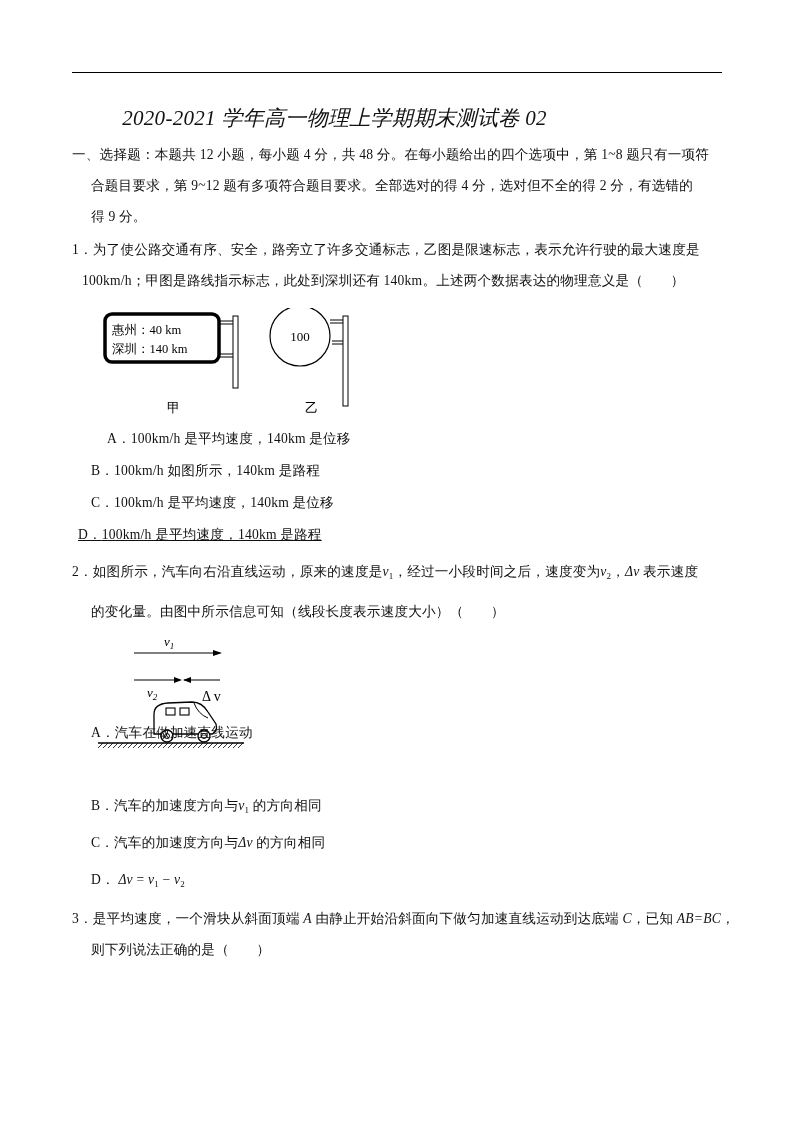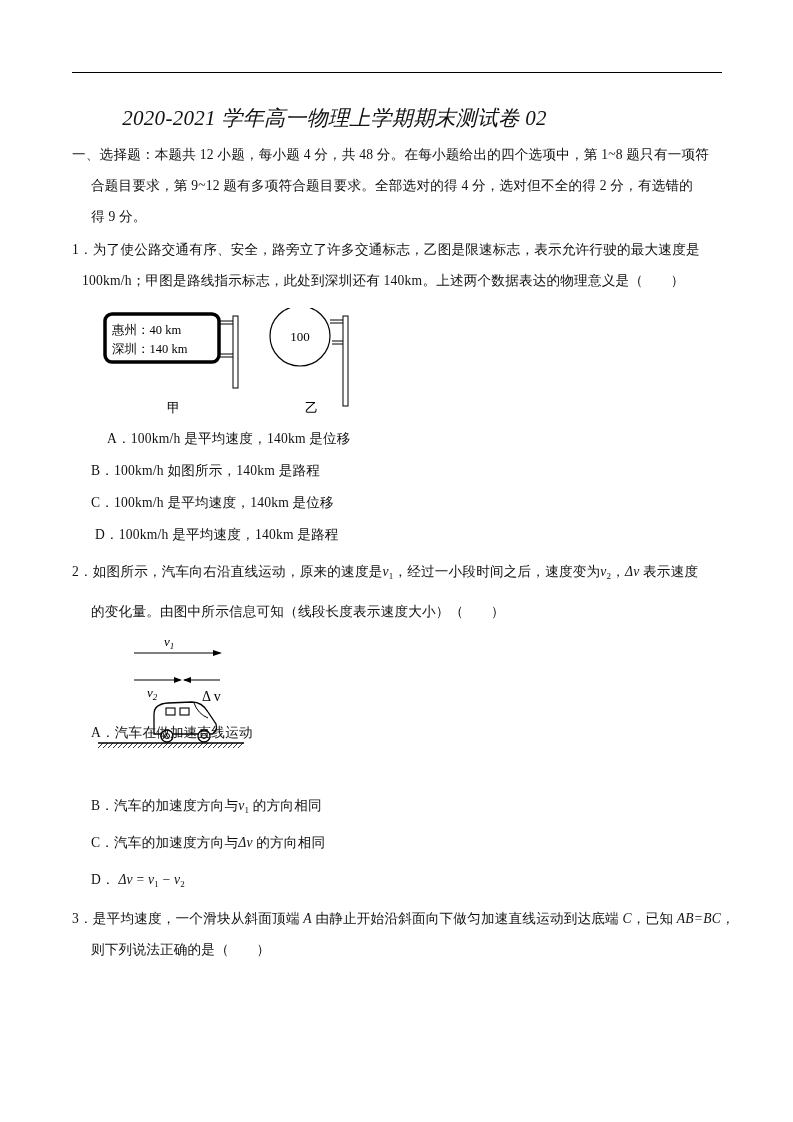--- a/index.html
+++ b/index.html
@@ -49,21 +49,21 @@
     <circle cx="200" cy="28" r="30" fill="#fff" stroke="#000" stroke-width="1.2"></circle>
     <rect x="243" y="8" width="5" height="90" fill="#fff" stroke="#000" stroke-width="1"></rect>
     <text x="200" y="33" text-anchor="middle" font-size="13" font-family="Liberation Serif, DejaVu Serif, serif">100</text>
     <text x="205" y="104" font-size="13" font-family="Liberation Serif, DejaVu Serif, serif">乙</text>
   </svg>
 </div>
 
 <div class="line" style="left:91px; top:430px;margin-left:16px;"><span>A．</span><span>100km/h 是平均速度，140km 是位移</span></div>
 <div class="line" style="left:91px; top:462px;"><span>B．</span><span>100km/h 如图所示，140km 是路程</span></div>
 <div class="line" style="left:91px; top:494px;"><span>C．</span><span>100km/h 是平均速度，140km 是位移</span></div>
-<div class="line" style="left:95px; top:526px;"><span>D．</span><span>100km/h 是平均速度，140km 是路程</span></div>
+<div class="line" style="left:78px; top:526px;text-decoration:underline;"><span>D．</span><span>100km/h 是平均速度，140km 是路程</span></div>
 
 <div class="line" style="left:72px; top:563px;">
   <span>2．</span><span>如图所示，汽车向右沿直线运动，原来的速度是</span><span class="i">v</span><sub>1</sub><span>，经过一小段时间之后，速度变为</span><span class="i">v</span><sub>2</sub><span>，</span><span class="i">Δv</span> <span>表示速度</span>
 </div>
 <div class="line" style="left:91px; top:603px;">的变化量。由图中所示信息可知（线段长度表示速度大小）（　　）</div>
 
 <div class="fig" style="left:92px; top:628px;">
   <svg width="160" height="120" viewBox="0 0 160 120">
 
     <line x1="42" y1="25" x2="128" y2="25" stroke="#000" stroke-width="1.2"></line>

